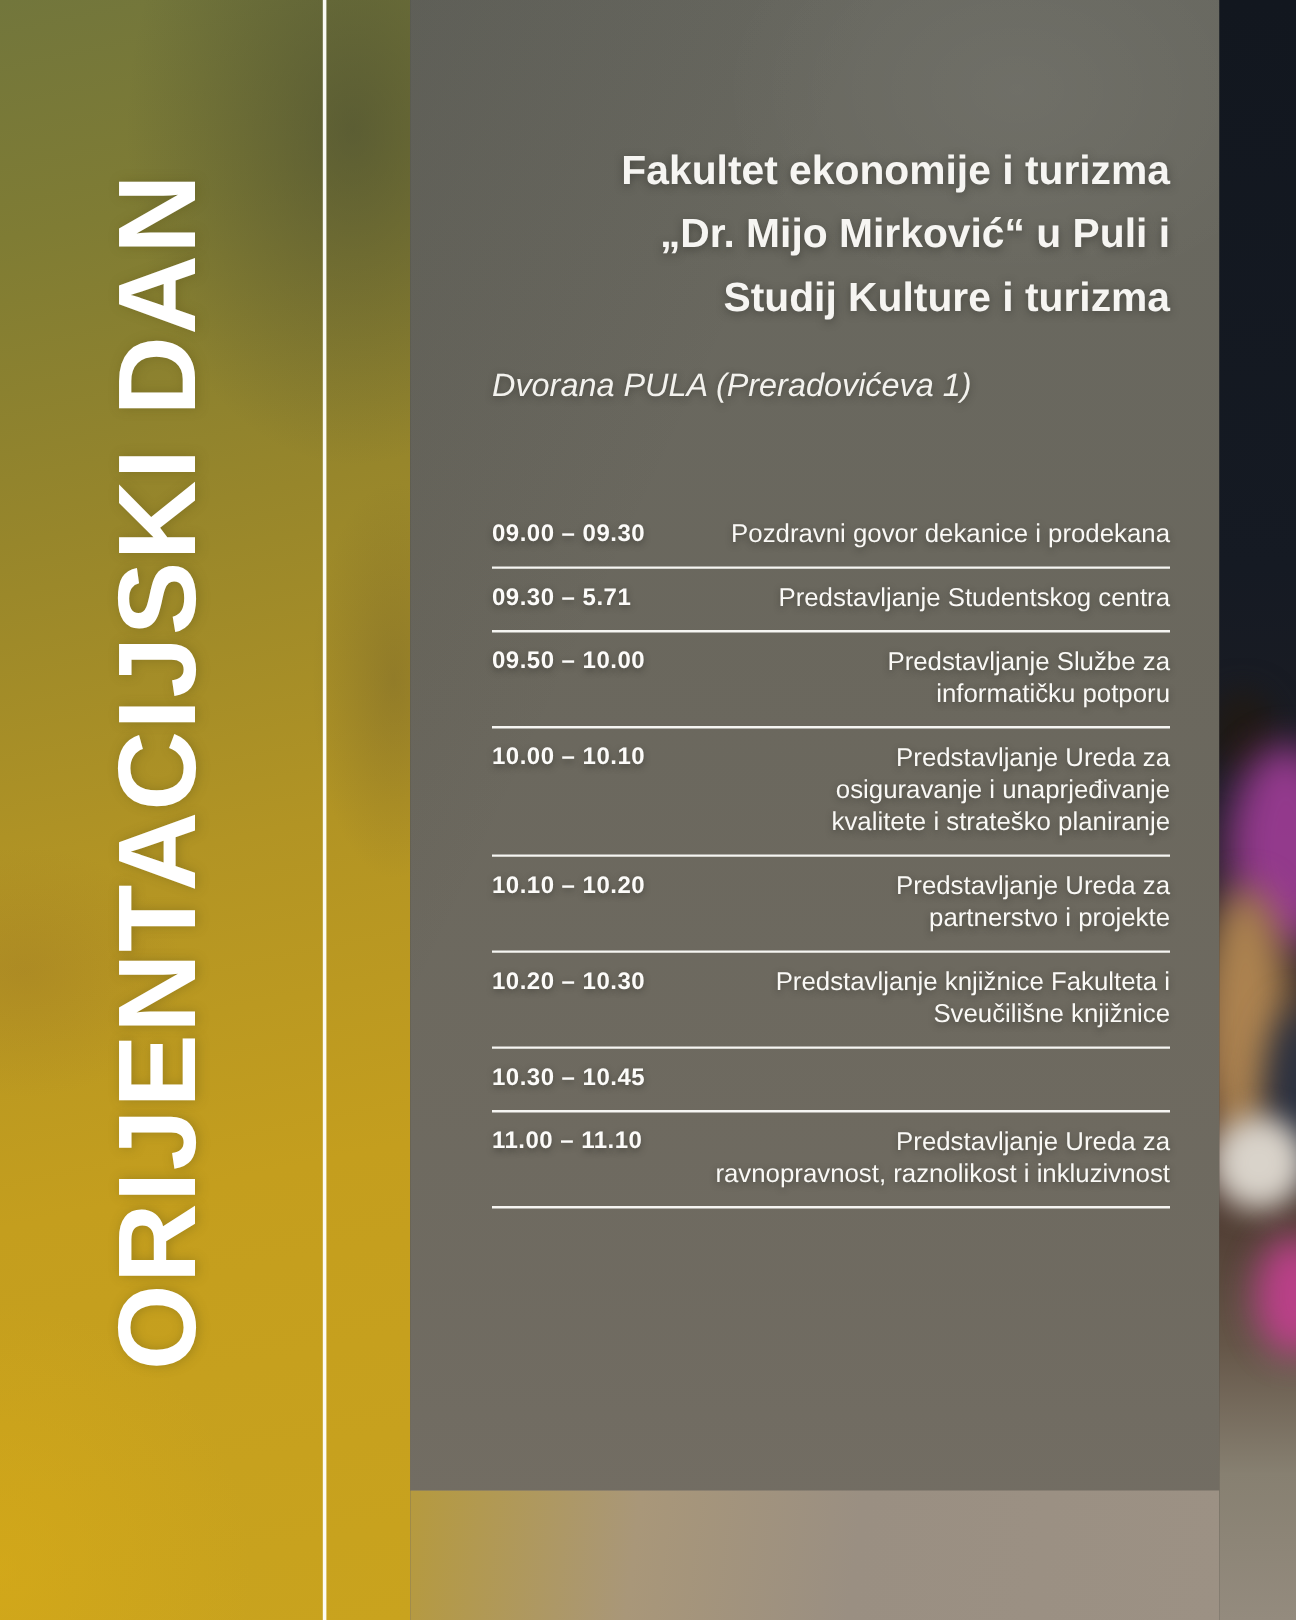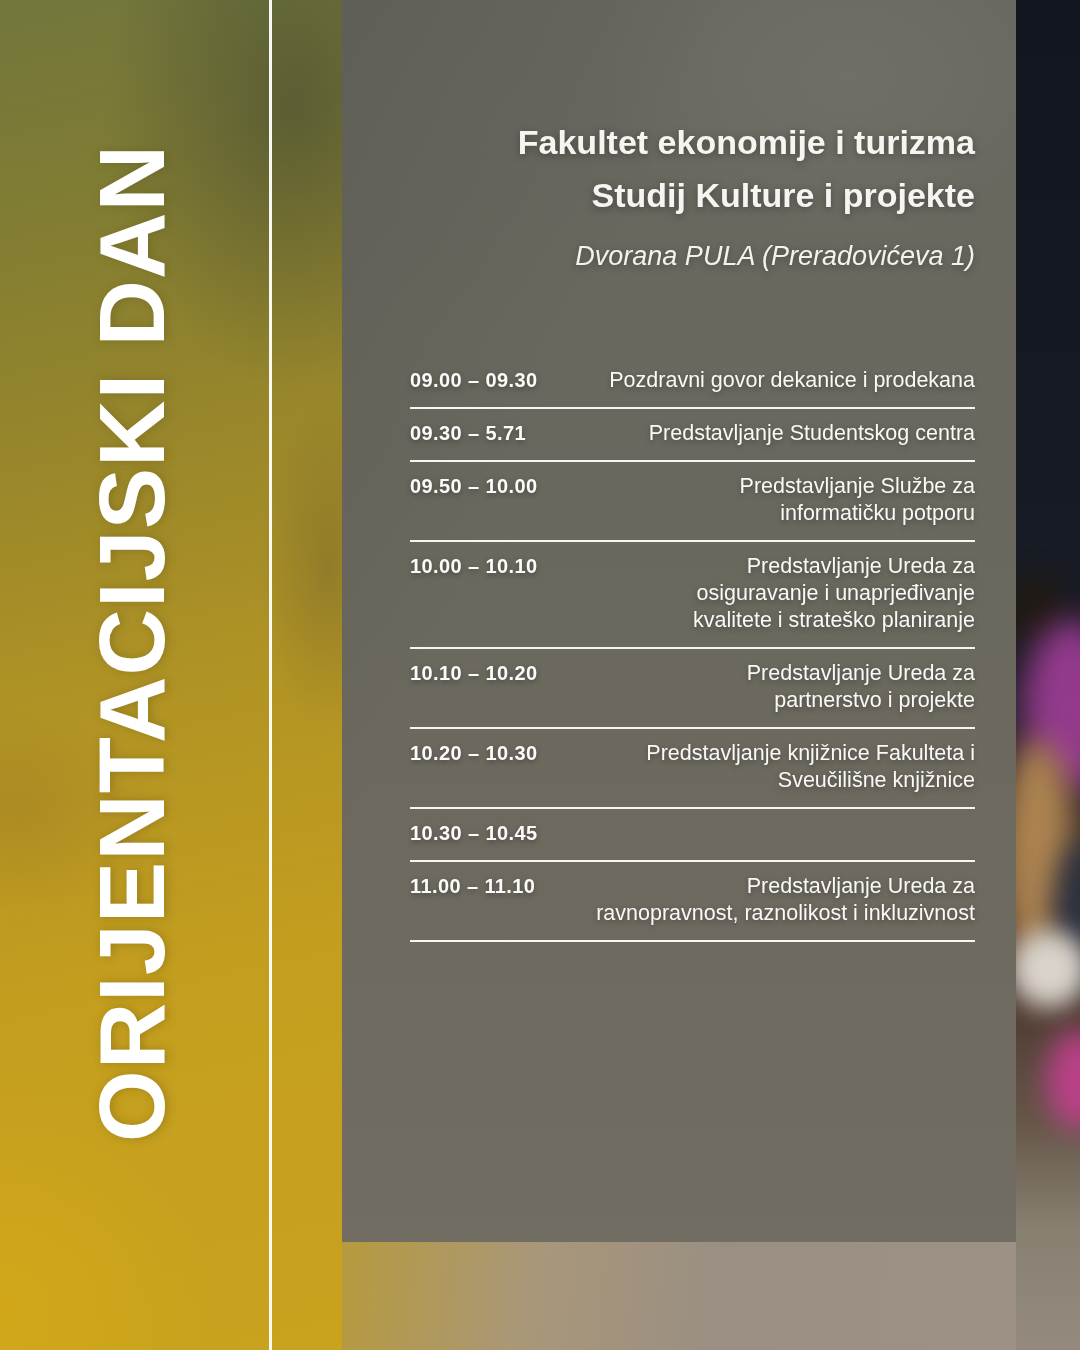--- a/index.html
+++ b/index.html
@@ -76,22 +76,22 @@
   }
 
   .title-block { text-align: right; }
   .title-line {
     display: block;
     font-size: 34px; font-weight: bold; line-height: 53px;
     color: #f6f5f2;
     text-shadow: 0 2px 7px rgba(45,45,40,0.55);
   }
   .venue {
-    display: block; margin-top: 16px;
-    text-align: right;
+    display: block; margin-top: 28px;
+    text-align: left;
     font-size: 27px; font-style: italic; font-weight: normal; line-height: 36px;
     color: #f3f2ee;
     text-shadow: 0 2px 6px rgba(45,45,40,0.5);
   }
 
   .schedule { margin-top: 82px; }
   .schedule-row {
     position: relative;
     padding: 11px 0 13px 0;
     border-bottom: 2.5px solid rgba(253,253,250,0.95);
@@ -132,21 +132,22 @@
   </div>
 
   <div class="v-line"></div>
 
   <div class="vertical-heading">ORIJENTACIJSKI DAN</div>
 
   <div class="panel">
 
     <div class="title-block">
       <span class="title-line">Fakultet ekonomije i turizma</span>
-      <span class="title-line">Studij Kulture i projekte</span>
+      <span class="title-line">„Dr. Mijo Mirković“ u Puli i</span>
+      <span class="title-line">Studij Kulture i turizma</span>
       <span class="venue">Dvorana PULA (Preradovićeva 1)</span>
     </div>
 
     <div class="schedule">
 
       <div class="schedule-row">
         <span class="row-time">09.00 – 09.30</span>
         <span class="row-desc">Pozdravni govor dekanice i prodekana</span>
       </div>
 

